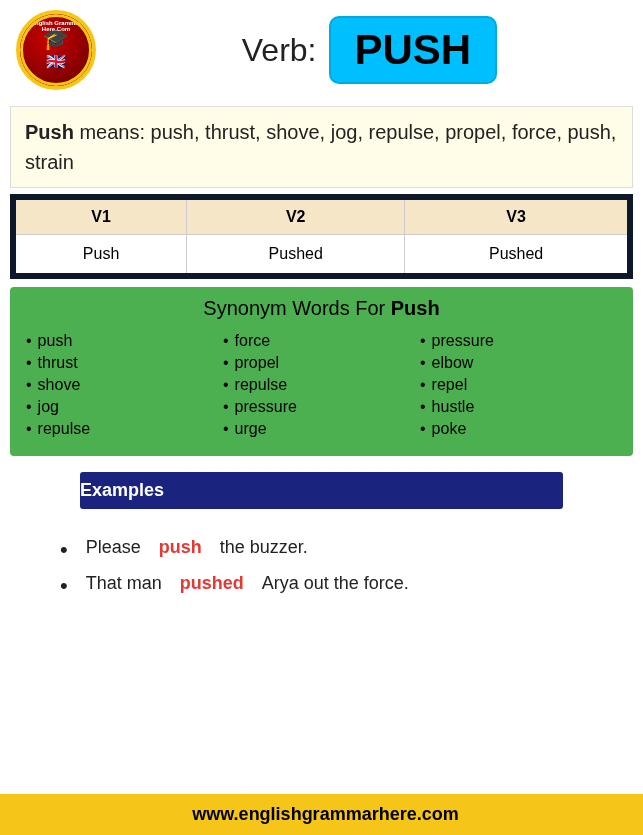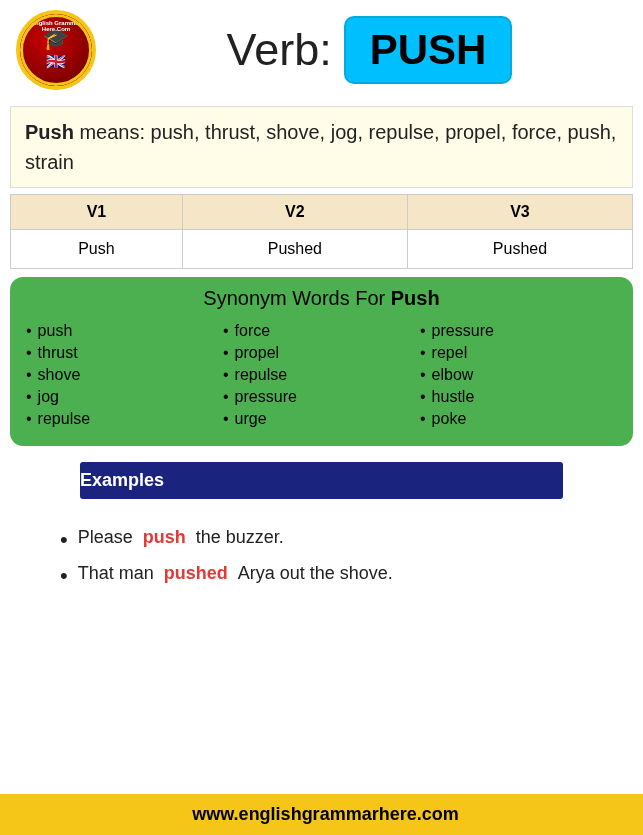--- a/index.html
+++ b/index.html
@@ -72,21 +72,21 @@
     }
 
     .verb-title {
       display: flex;
       align-items: center;
       gap: 12px;
       flex: 1;
       justify-content: center;
     }
     .verb-label {
-      font-size: 45px;
+      font-size: 32px;
       font-weight: normal;
       color: #222;
     }
     .verb-word-box {
       background: #00bfff;
       border-radius: 10px;
       padding: 8px 24px;
       font-size: 42px;
       font-weight: bold;
       color: #000;
@@ -105,21 +105,21 @@
       color: #222;
       line-height: 1.5;
     }
     .meaning-text .bold { font-weight: bold; }
 
     
     .verb-table {
       width: calc(100% - 20px);
       margin: 0 10px;
       border-collapse: collapse;
-      border: 1px solid #0f172a;
+      border: 6px solid #0f172a;
     }
     .verb-table th {
       background: #f5e6c8;
       border: 1px solid #ccc;
       padding: 8px;
       text-align: center;
       font-size: 16px;
       font-weight: bold;
     }
     .verb-table td {
@@ -127,21 +127,21 @@
       border: 1px solid #ccc;
       padding: 10px;
       text-align: center;
       font-size: 16px;
     }
 
     
     .synonym-section {
       background: #4caf50;
       margin: 8px 10px;
-      border-radius: 13px;
+      border-radius: 4px;
       padding: 10px 16px 16px;
     }
     .synonym-title {
       text-align: center;
       font-size: 20px;
       color: #000;
       margin-bottom: 10px;
       font-weight: normal;
     }
     .synonym-columns {
@@ -183,21 +183,21 @@
     .examples-list {
       padding: 10px 60px;
       list-style: none;
     }
     .examples-list li {
       font-size: 18px;
       color: #222;
       margin: 10px 0;
       display: flex;
       align-items: flex-start;
-      gap: 10px;
+      gap: 18px;
     }
     .examples-list li::before {
       content: "•";
       font-size: 22px;
       flex-shrink: 0;
     }
     .highlight-red { color: #e53935; font-weight: bold; }
 
     
     .footer {
@@ -268,40 +268,40 @@
     </ul>
     <ul class="synonym-col">
       <li>force</li>
       <li>propel</li>
       <li>repulse</li>
       <li>pressure</li>
       <li>urge</li>
     </ul>
     <ul class="synonym-col">
       <li>pressure</li>
+      <li>elbow</li>
       <li>repel</li>
-      <li>elbow</li>
       <li>hustle</li>
       <li>poke</li>
     </ul>
   </div>
 </div>
 
 <div class="examples-header">
   <span class="examples-header-text">Examples</span>
 </div>
 
 <ul class="examples-list">
   <li>
     <span>Please </span>
       <span class="highlight-red">push</span>
       <span> the buzzer.</span>
   </li>
   <li>
     <span>That man </span>
       <span class="highlight-red">pushed</span>
-      <span> Arya out the shove.</span>
+      <span> Arya out the force.</span>
   </li>
 </ul>
 
 <div class="footer">
   <span class="footer-text">www.englishgrammarhere.com</span>
 </div>
 
 </body></html>

